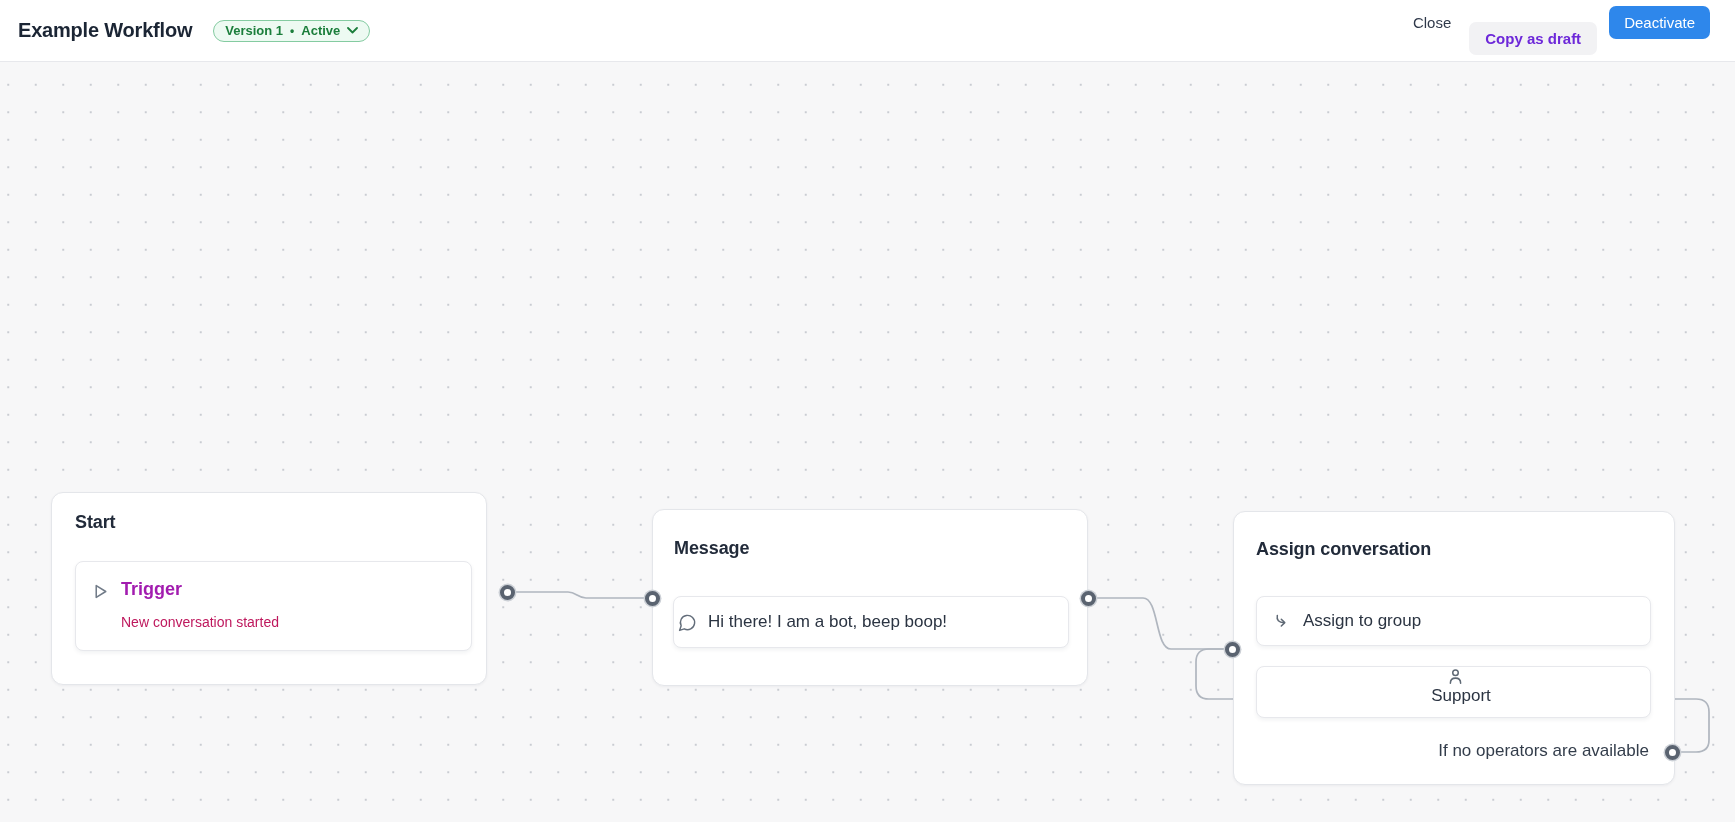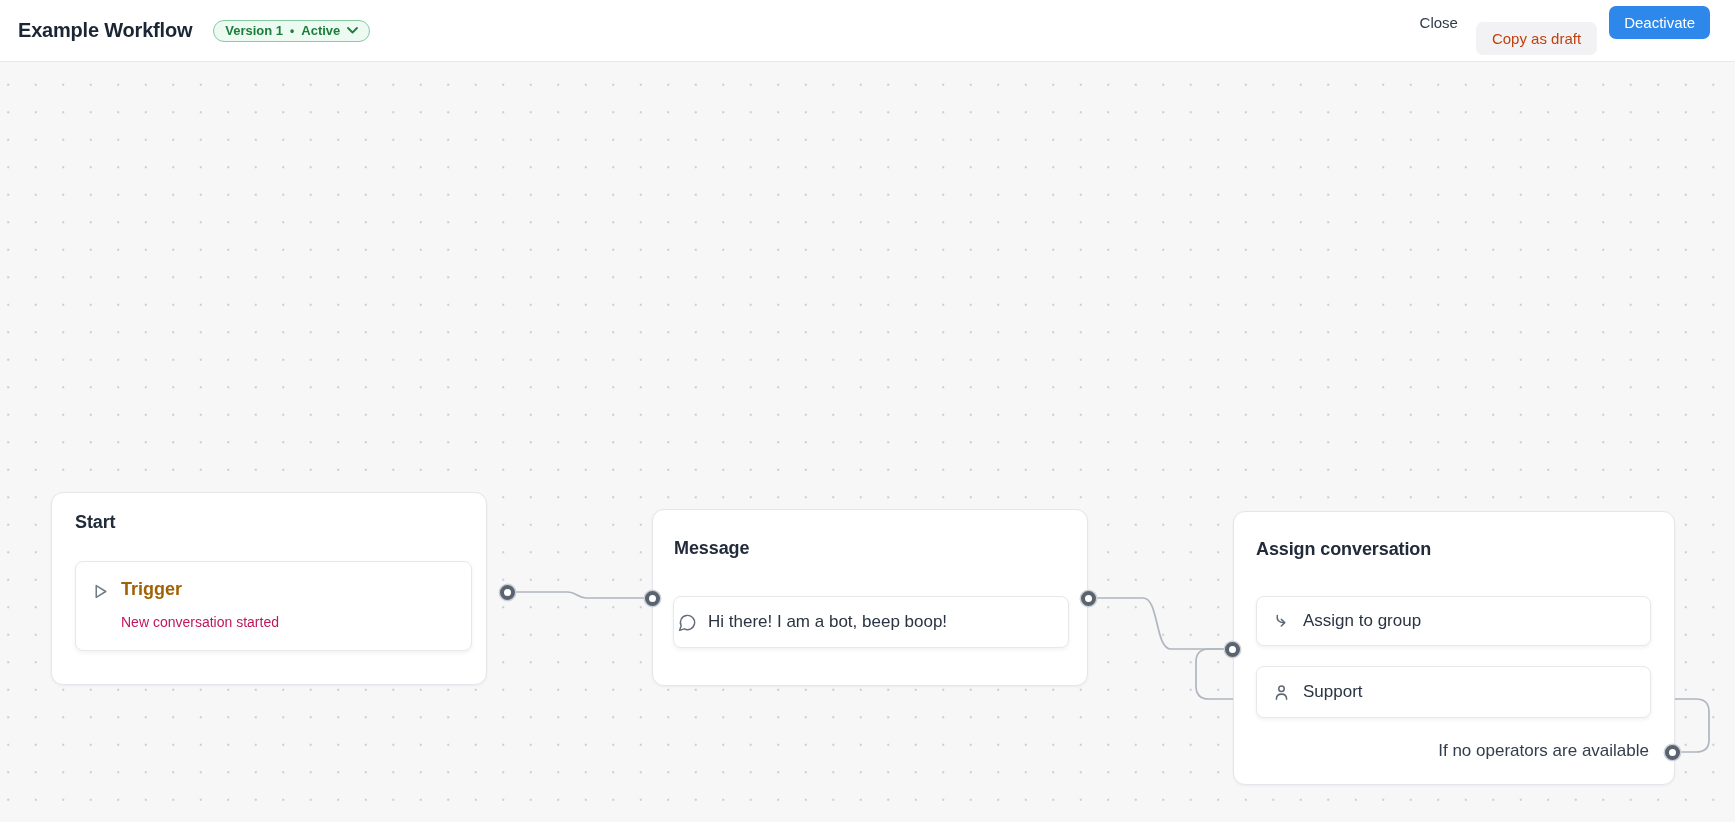--- a/index.html
+++ b/index.html
@@ -23,21 +23,21 @@
     background: #edfaf2; border: 1px solid #84cba1; border-radius: 999px;
     color: #1b7e3b; font-size: 13px; font-weight: 600; cursor: pointer;
   }
   .version-badge .sep { font-size: 12px; }
   .topbar-actions {
     margin-left: auto; margin-right: 25px;
     display: flex; gap: 12px;
   }
   .btn { border: none; border-radius: 7px; font-family: inherit; font-size: 15px; cursor: pointer; }
   .btn-plain { background: transparent; color: #303a4b; padding: 0 6px; height: 33px; font-weight: 500; }
-  .btn-gray  { background: #f2f2f4; color: #c2410c; padding: 0 16px; height: 33px; font-weight: 400; margin-top: 16px; }
+  .btn-gray  { background: #f2f2f4; color: #6d28d9; padding: 0 16px; height: 33px; font-weight: 700; margin-top: 16px; }
   .btn-blue  { background: #2e87eb; color: #ffffff; padding: 0 15px; height: 33px; font-weight: 500; }
 
   
   #canvas {
     position: absolute; left: 0; top: 62px; width: 1735px; height: 760px;
     background-color: #f7f7f8;
     background-image: radial-gradient(circle, #c9ccd2 1.15px, rgba(0,0,0,0) 1.35px);
     background-size: 27.5px 27.5px;
     background-position: 22px 9px;
   }
@@ -66,36 +66,36 @@
     position: absolute; background: #ffffff;
     border: 1px solid #e7e8ec; border-radius: 8px;
     box-shadow: 0 2px 4px rgba(18,28,50,0.06);
     cursor: pointer;
   }
   
   #trigger-card { left: 23px; top: 68px; width: 397px; height: 90px; }
   #trigger-card .icon  { position: absolute; left: 15px; top: 20px; }
   #trigger-card .step-title {
     position: absolute; left: 45px; top: 17px;
-    font-size: 18px; font-weight: 600; color: #a16207;
+    font-size: 18px; font-weight: 600; color: #a21caf;
   }
   #trigger-card .step-subtitle {
     position: absolute; left: 45px; top: 52px;
     font-size: 14px; font-weight: 400; color: #be185d;
   }
   
   #message-card { left: 20px; top: 86px; width: 396px; height: 52px;
     display: flex; align-items: center; padding-left: 4px; }
   #message-card .icon { margin-right: 11px; display: flex; }
   #message-card .step-text { font-size: 17px; color: #2b3442; }
   
   #assign-card-1 { left: 22px; top: 84px; width: 395px; height: 50px;
     display: flex; align-items: center; padding-left: 15px; }
   #assign-card-2 { left: 22px; top: 154px; width: 395px; height: 52px;
-    display: flex; align-items: center; padding-left: 15px; }
+    display: flex; align-items: center; padding-left: 15px; flex-direction: column; }
   .assign-row-icon { margin-right: 12px; display: flex; }
   .assign-row-text { font-size: 17px; color: #2b3442; }
 
   .branch-label {
     position: absolute; right: 25px; top: 229px;
     font-size: 17px; color: #333d4b;
   }
 
   
   .connector {

